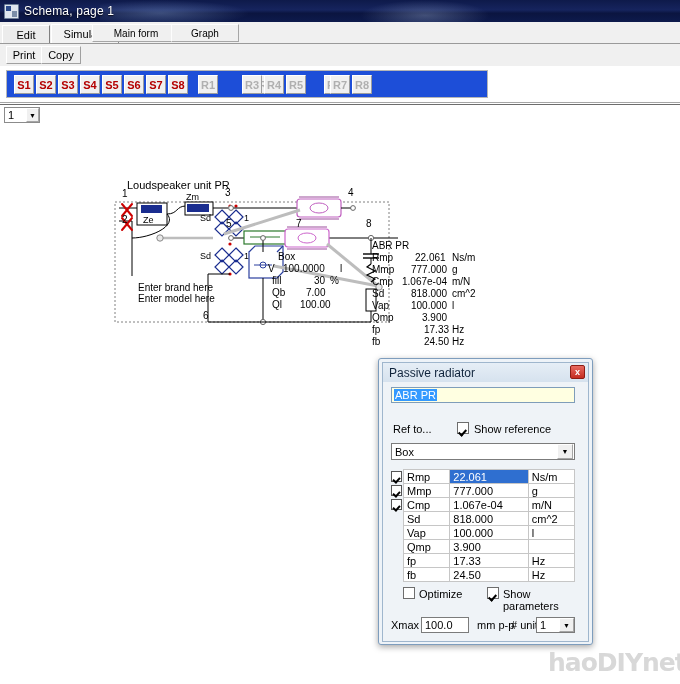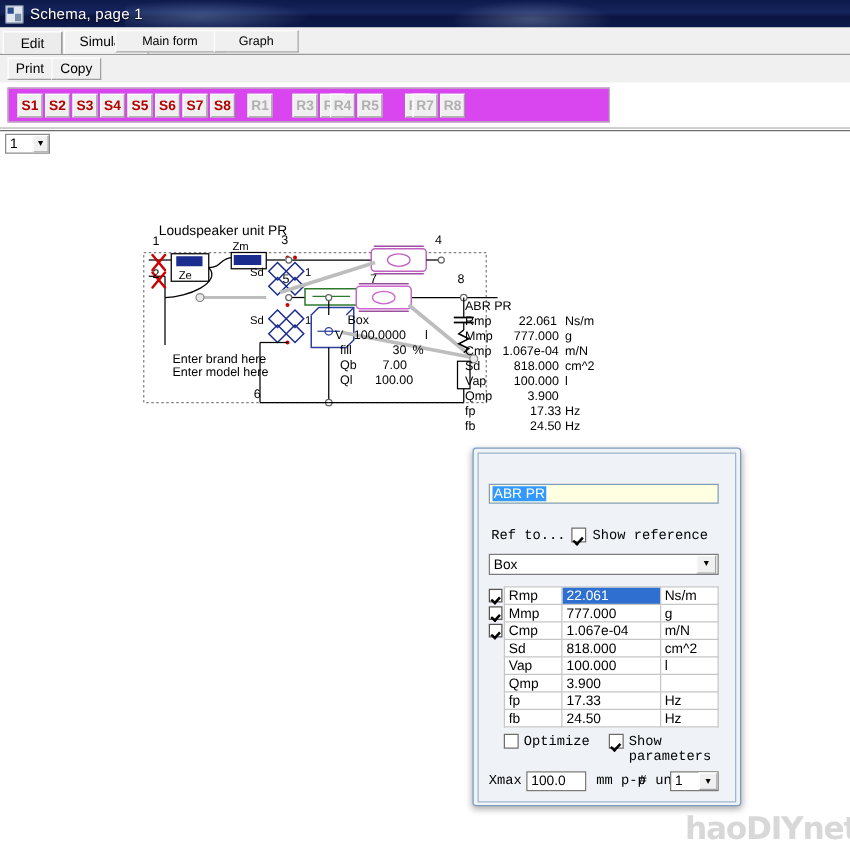--- a/index.html
+++ b/index.html
@@ -87,21 +87,21 @@
     box-sizing:border-box;
     display:flex;align-items:center;justify-content:center;
     font-size:11px;background:#f0f0f0;
     border:1px solid #a0a0a0;
     border-top-color:#ffffff;border-left-color:#ffffff;
   }
 
   
   #srbar{
     position:absolute;left:6px;top:70px;width:482px;height:28px;
-    background:#d946ef;
+    background:#1d4ed8;
     border:1px solid #b6b6b6;
     box-sizing:border-box;
   }
   .srbtn{
     position:absolute;top:4px;width:20px;height:19px;
     box-sizing:border-box;
     display:flex;align-items:center;justify-content:center;
     font-size:11px;font-weight:bold;
     background:#f0f0f0;
     border:1px solid #9d9d9d;
@@ -181,21 +181,21 @@
     position:absolute;left:8px;top:22px;width:190px;height:252px;
   }
   #namefield{
     position:absolute;left:0;top:2px;width:184px;height:16px;
     background:#ffffe1;border:1px solid #7f9db9;box-sizing:border-box;
     display:flex;align-items:center;padding-left:2px;
   }
   #namefield .sel{
     background:#3399ff;color:#ffffff;font-size:11px;padding:0 1px;
   }
-  .dlg-lbl{position:absolute;font-size:11px;color:#000;font-family:Liberation Mono, monospace;}
+  .dlg-lbl{position:absolute;font-size:11px;color:#000;}
   .chk{
     position:absolute;width:12px;height:12px;
     background:#ffffff;border:1px solid #6d6d6d;box-sizing:border-box;
   }
   .chk.checked:after{
     content:"";position:absolute;left:2px;top:5px;width:3px;height:6px;
     border:solid #000;border-width:0 2px 2px 0;transform:rotate(42deg);
   }
   #refcombo{
     position:absolute;left:0;top:58px;width:184px;height:17px;
@@ -284,21 +284,21 @@
   <div class="srbtn on" style="left:29px;">S2</div>
   <div class="srbtn on" style="left:51px;">S3</div>
   <div class="srbtn on" style="left:73px;">S4</div>
   <div class="srbtn on" style="left:95px;">S5</div>
   <div class="srbtn on" style="left:117px;">S6</div>
   <div class="srbtn on" style="left:139px;">S7</div>
   <div class="srbtn on" style="left:161px;">S8</div>
 
   <div class="srbtn off" style="left:191px;">R1</div>
   <div class="srbtn off" style="left:213px;margin-left:36px;">R2</div>
-  <div class="srbtn off" style="left:227px;">R3</div>
+  <div class="srbtn off" style="left:235px;">R3</div>
   <div class="srbtn off" style="left:257px;">R4</div>
   <div class="srbtn off" style="left:279px;">R5</div>
   <div class="srbtn off" style="left:317px;">R6</div>
   <div class="srbtn off" style="left:323px;">R7</div>
   <div class="srbtn off" style="left:345px;">R8</div>
 </div>
 
 <div id="hrule">
   <div class="l1"></div>
     <div class="l2"></div>
@@ -491,20 +491,24 @@
   <div class="sch-label" style="left:452px;top:198px;">Hz</div>
 
   <div class="sch-label" style="left:372px;top:210px;">fb</div>
   <div class="sch-label" style="left:424px;top:210px;">24.50</div>
   <div class="sch-label" style="left:452px;top:210px;">Hz</div>
 </div>
 
 <div id="dialog">
   <div class="inner">
 
+    <div id="dlg-title">
+      <span>Passive radiator</span>
+      <div id="dlg-close">x</div>
+    </div>
 
     <div id="dlg-body">
 
       <div id="namefield">
         <span class="sel">ABR PR</span>
       </div>
 
       <div class="dlg-lbl" style="left:2px;top:38px;">Ref to...</div>
       <div class="chk checked" style="left:66px;top:37px;"></div>
       <div class="dlg-lbl" style="left:83px;top:38px;">Show reference</div>

